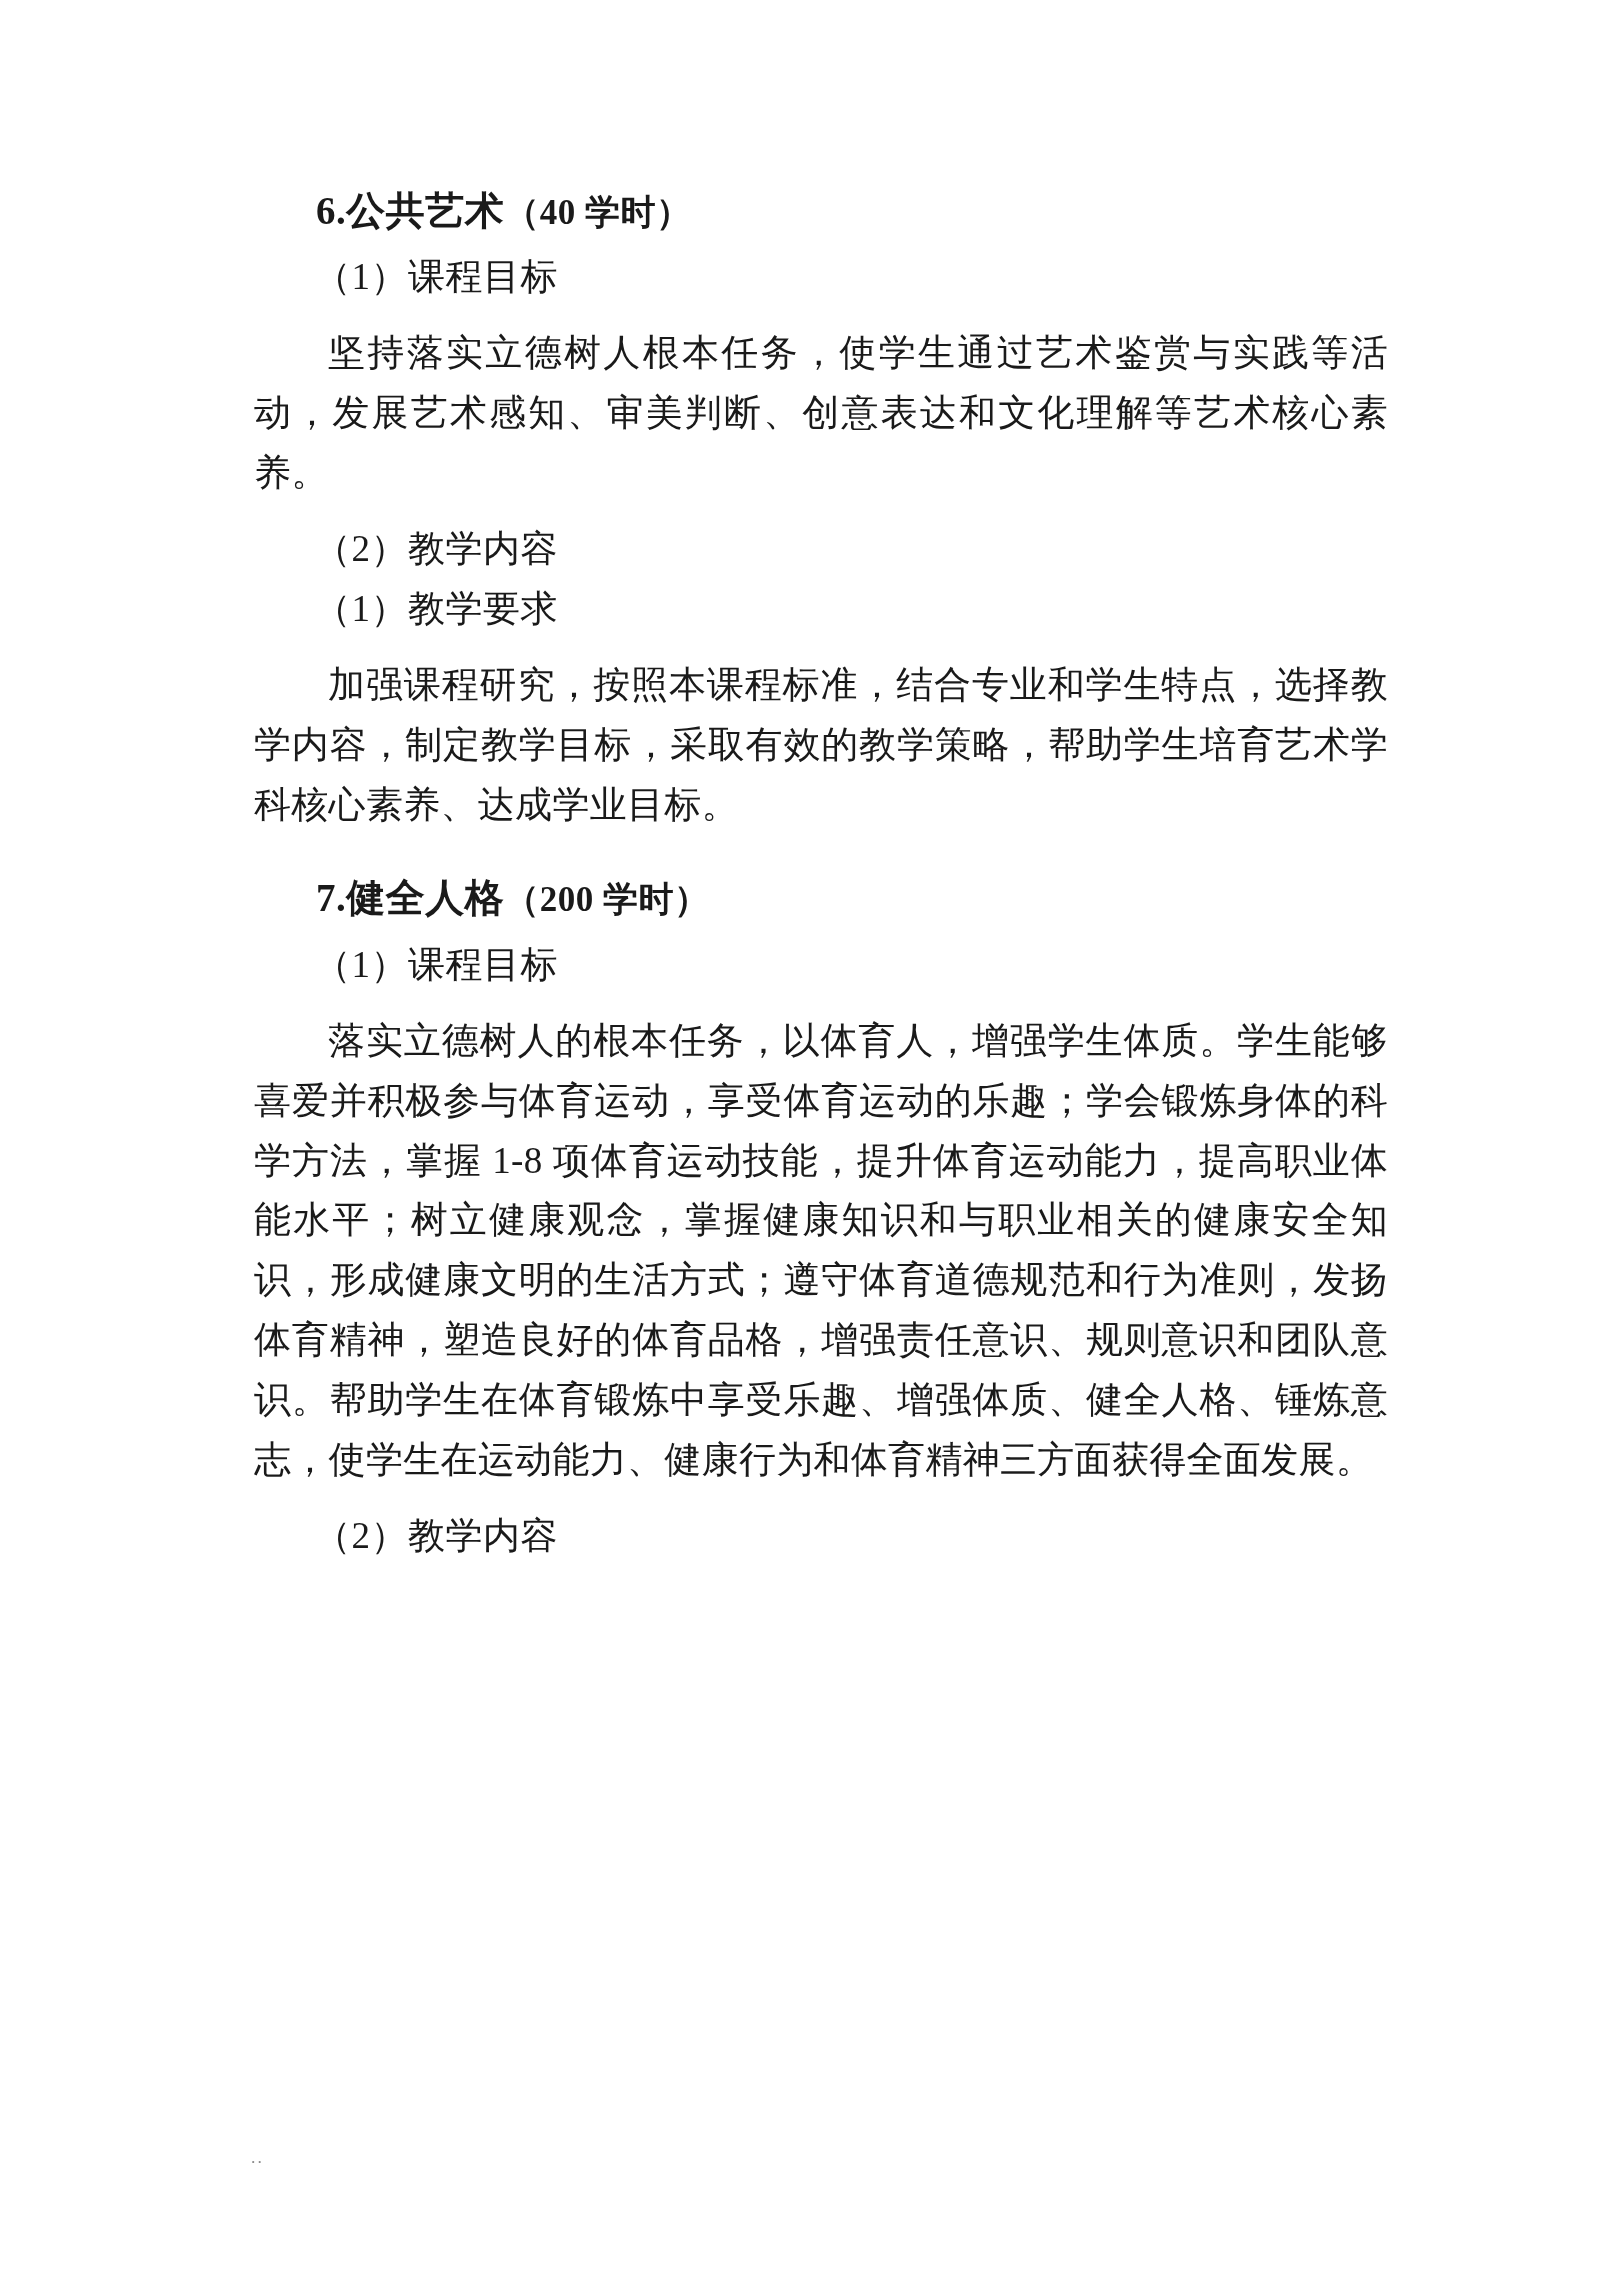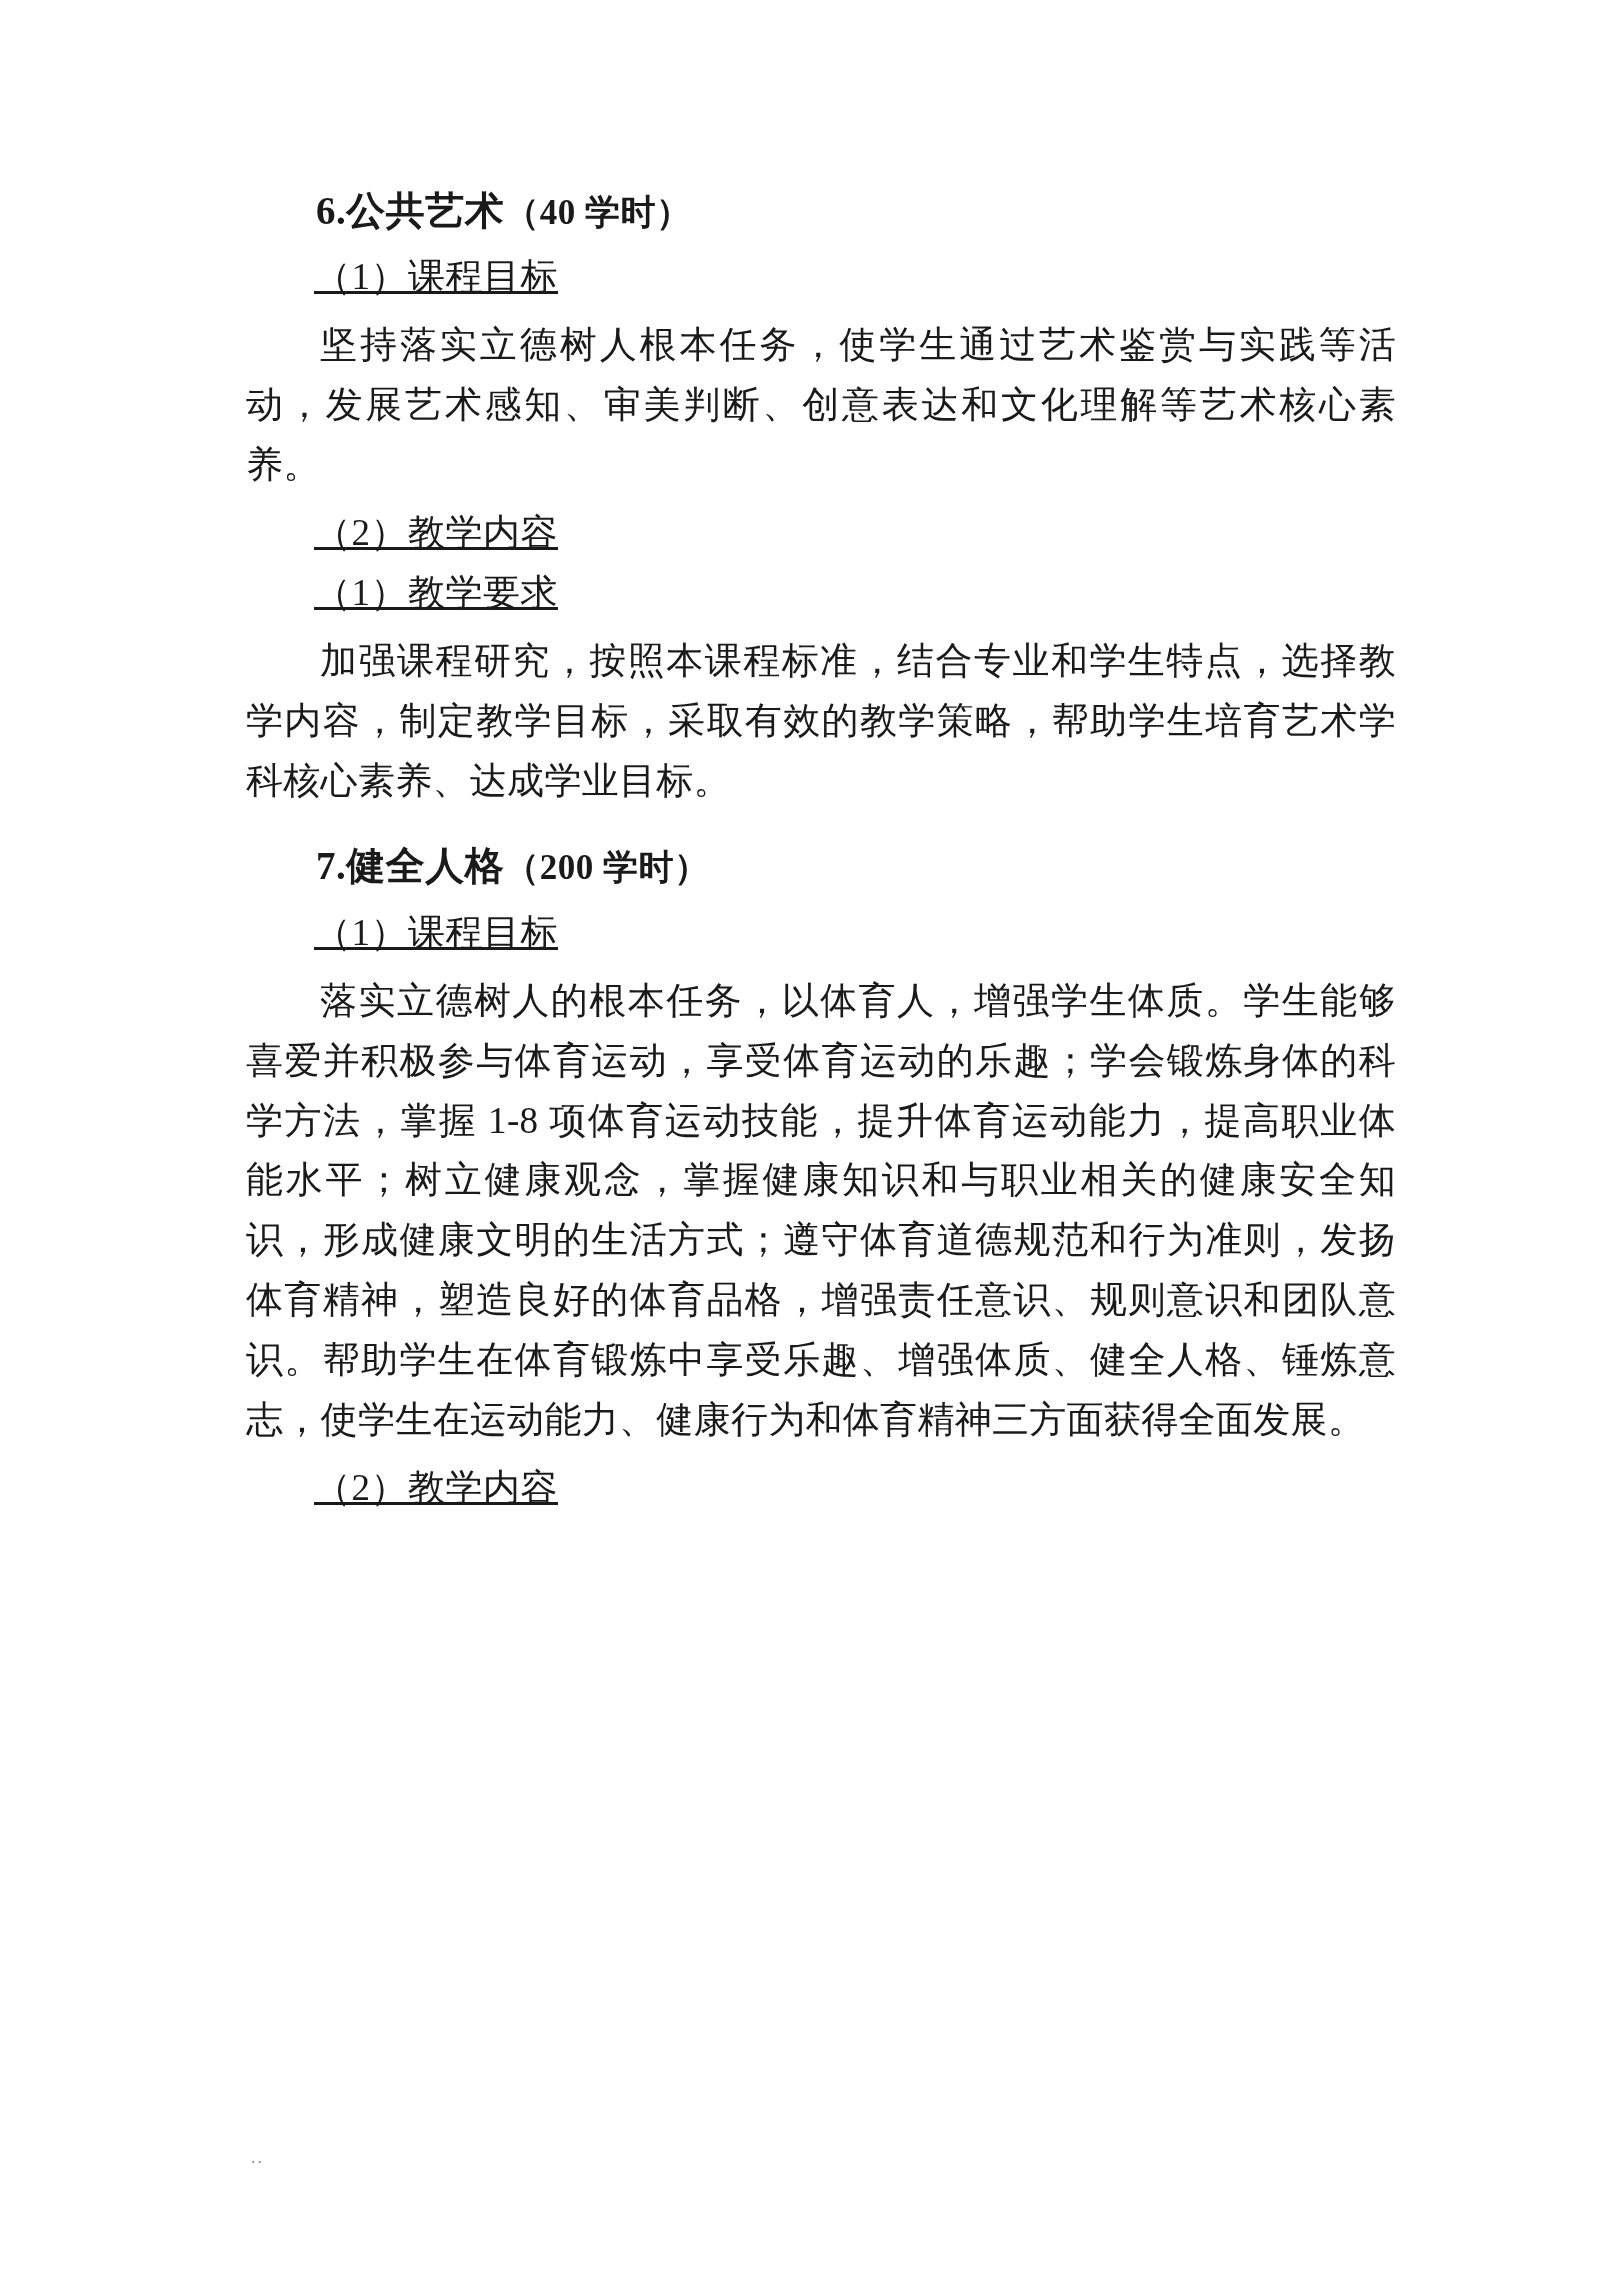--- a/index.html
+++ b/index.html
@@ -38,26 +38,25 @@
   .heading .hours {
     font-weight: bold;
     font-size: 35px;
   }
   .subheading {
     font-size: 37px;
     line-height: 1.62;
     margin: 0;
     text-indent: 76px;
     letter-spacing: 0.5px;
-    text-decoration: underline;
   }
   .para {
     font-size: 37px;
     line-height: 1.62;
-    margin: 8px;
+    margin: 16px;
     text-indent: 74px;
     text-align: justify;
     text-justify: inter-ideograph;
     letter-spacing: 0.3px;
   }
   .section-gap {
     height: 17.6px;
   }
   .footer-mark {
     position: absolute;

